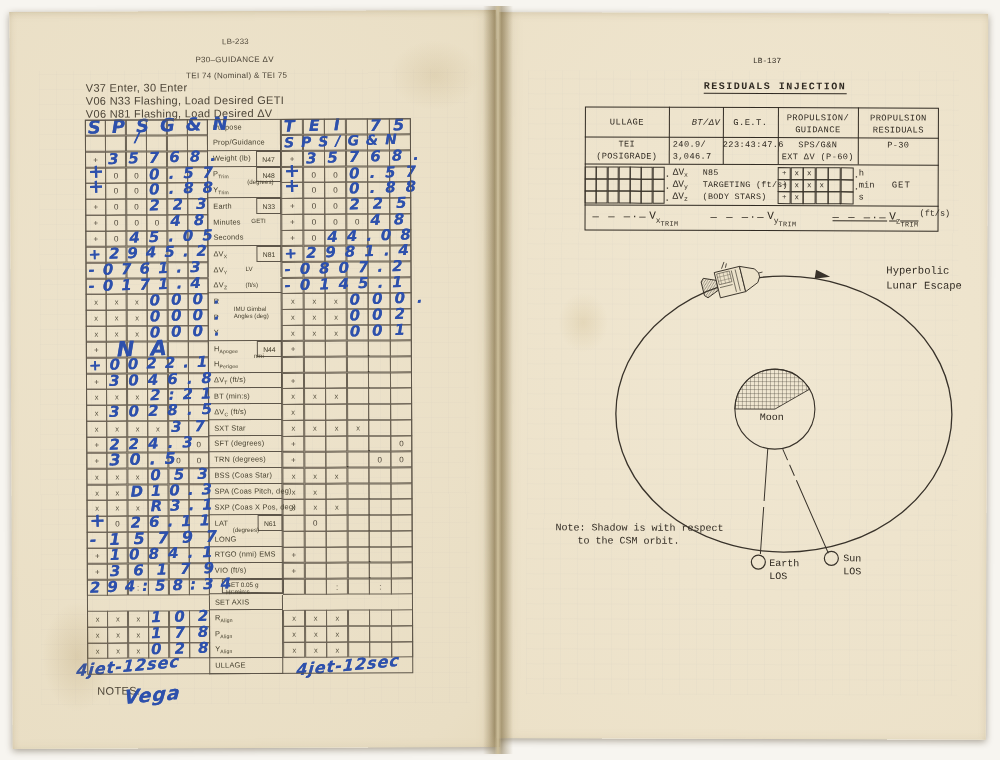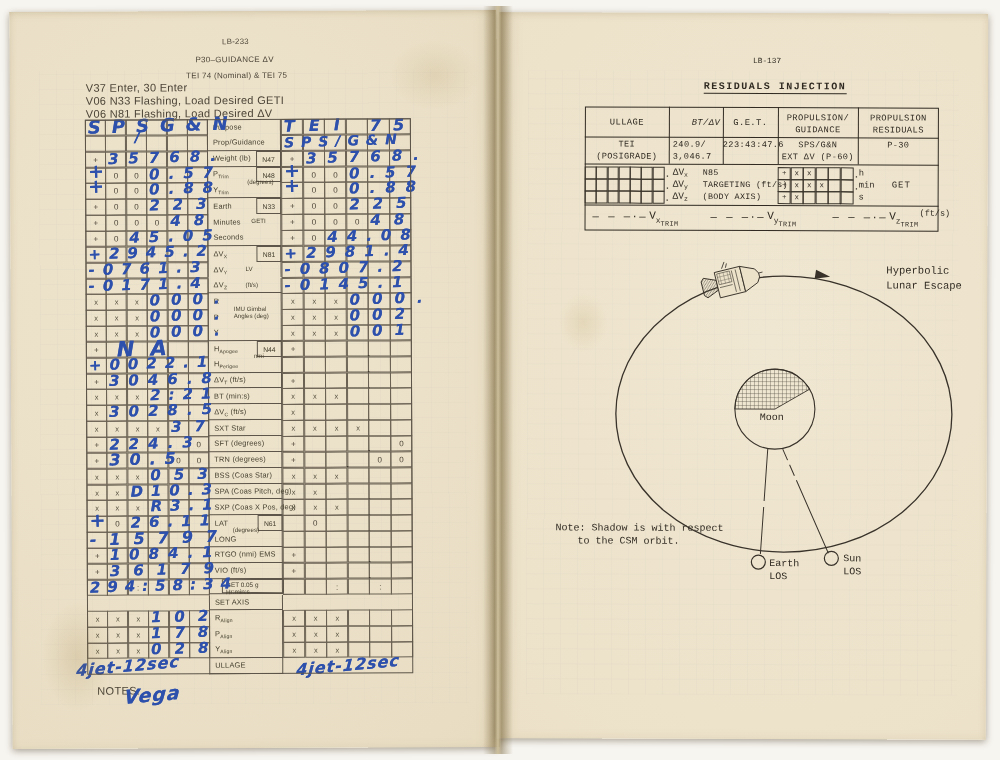--- a/index.html
+++ b/index.html
@@ -980,38 +980,38 @@
         <div class="rp" style="left: 360px; top: 167.2px; font-size: 8.8px;">min</div>
         <div class="rcell" style="left: 86px; top: 178.4px; width: 11.8857px; height: 12.8px;"></div>
         <div class="rcell" style="left: 97.2857px; top: 178.4px; width: 11.8857px; height: 12.8px;"></div>
         <div class="rcell" style="left: 108.571px; top: 178.4px; width: 11.8857px; height: 12.8px;"></div>
         <div class="rcell" style="left: 119.857px; top: 178.4px; width: 11.8857px; height: 12.8px;"></div>
         <div class="rcell" style="left: 131.143px; top: 178.4px; width: 11.8857px; height: 12.8px;"></div>
         <div class="rcell" style="left: 142.429px; top: 178.4px; width: 11.8857px; height: 12.8px;"></div>
         <div class="rcell" style="left: 153.714px; top: 178.4px; width: 11.8857px; height: 12.8px;"></div>
         <div class="rp" style="left: 166px; top: 181.4px; font-size: 9px; font-weight: bold;">.</div>
         <div class="rp" style="left: 174px; top: 177.9px; font-size: 9.5px;">ΔV<sub>z</sub></div>
-        <div class="rp" style="left: 204px; top: 178.9px; font-size: 8.4px; letter-spacing: 0.3px;">(BODY AXIS)</div>
+        <div class="rp" style="left: 204px; top: 178.9px; font-size: 8.4px; letter-spacing: 0.3px;">(BODY STARS)</div>
         <div class="rcell" style="left: 279px; top: 178.4px; width: 13.1px; height: 12.8px;">
           <span class="rcc">+</span>
         </div>
         <div class="rcell" style="left: 291.5px; top: 178.4px; width: 13.1px; height: 12.8px;">
           <span class="rcc">x</span>
         </div>
         <div class="rcell" style="left: 304px; top: 178.4px; width: 13.1px; height: 12.8px;"></div>
         <div class="rcell" style="left: 316.5px; top: 178.4px; width: 13.1px; height: 12.8px;"></div>
         <div class="rcell" style="left: 329px; top: 178.4px; width: 13.1px; height: 12.8px;">
           <span class="rdot">.</span>
         </div>
         <div class="rcell" style="left: 341.5px; top: 178.4px; width: 13.1px; height: 12.8px;"></div>
         <div class="rp" style="left: 360px; top: 179.4px; font-size: 8.8px;">s</div>
         <div class="rp" style="left: 393px; top: 167.2px; font-size: 9px; letter-spacing: 1px;">GET</div>
         <div class="rp" style="left: 94px; top: 197px; font-size: 10px;"><span class="tdash">— — —·—</span><span class="tv">V</span><span class="ts1">x</span><span class="ts2">TRIM</span></div>
         <div class="rp" style="left: 212px; top: 197px; font-size: 10px;"><span class="tdash">— — —·—</span><span class="tv">V</span><span class="ts1">y</span><span class="ts2">TRIM</span></div>
-        <div class="rp" style="left: 334px; top: 197px; font-size: 10px;"><span class="tdash">— — —·—</span><span class="tv">V</span><span class="ts1">z</span><span class="ts2">TRIM</span></div>
+        <div class="rp" style="left: 334px; top: 197px; font-size: 10px; text-decoration: underline;"><span class="tdash">— — —·—</span><span class="tv">V</span><span class="ts1">z</span><span class="ts2">TRIM</span></div>
         <div class="rp" style="left: 421px; top: 195px; font-size: 8.5px;">(ft/s)</div>
       </div>
 
     <svg style="position:absolute;left:0;top:0" width="489" height="726" viewBox="0 0 489 726">
       <defs>
         <pattern id="xh" width="4" height="4" patternUnits="userSpaceOnUse">
           <path d="M0 0H4M0 0V4" stroke="#4a443a" stroke-width="0.7"></path>
         </pattern>
         <pattern id="nh" width="3" height="3" patternUnits="userSpaceOnUse">
           <path d="M0 3L3 0" stroke="#4a443a" stroke-width="0.6"></path>

